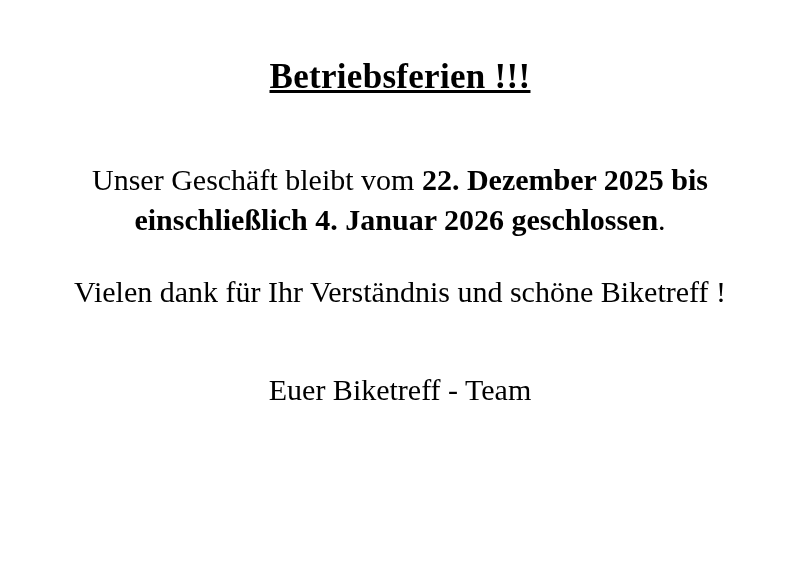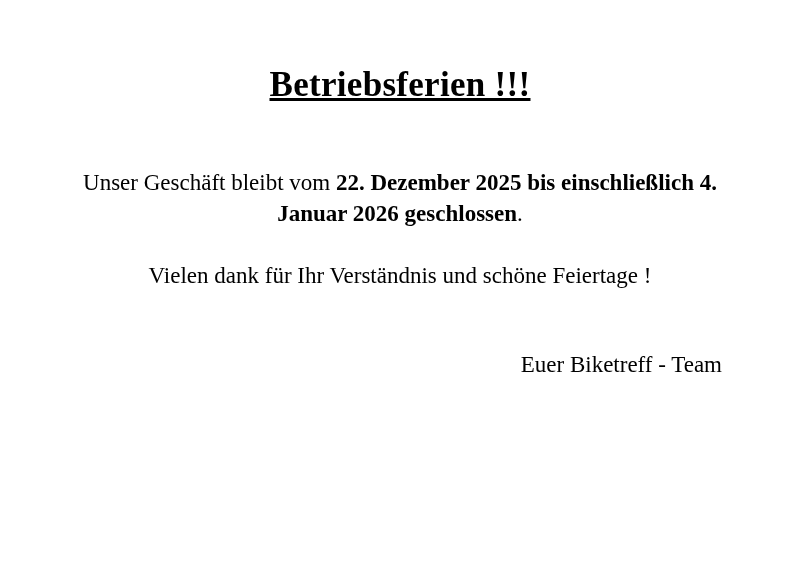--- a/index.html
+++ b/index.html
@@ -12,66 +12,65 @@
     background: #ffffff;
     font-family: "Liberation Serif", "DejaVu Serif", serif;
     color: #000000;
     overflow: hidden;
   }
   .page {
     position: relative;
     width: 800px;
     height: 566px;
     box-sizing: border-box;
-    padding: 8px;
+    padding: 0;
     background: #ffffff;
   }
   .notice-title {
     text-align: center;
     font-size: 35px;
     font-weight: bold;
     text-decoration: underline;
     letter-spacing: 0.3px;
     margin: 0;
     padding-top: 56px;
     line-height: 1.2;
   }
   .para {
     text-align: center;
-    font-size: 23px;
+    font-size: 30px;
     line-height: 1.33;
     margin: 0;
     padding: 0 70px;
   }
   .para-closing {
     padding-top: 62px;
   }
   .para-reopen {
     padding-top: 35px;
   }
   .para-thanks {
     padding-top: 32px;
   }
   .para-signature {
     padding-top: 58px;
-    text-align: right;
   }
   .bold {
     font-weight: bold;
   }
 </style>
 </head>
 <body>
 
 <div class="page">
 
   <h1 class="notice-title">Betriebsferien !!!</h1>
 
   <p class="para para-closing">
     <span>Unser Geschäft bleibt vom </span><span class="bold">22. Dezember 2025 bis einschließlich 4. Januar 2026 geschlossen</span><span>.</span>
   </p>
 
 
-  <p class="para para-thanks">Vielen dank für Ihr Verständnis und schöne Feiertage !</p>
+  <p class="para para-thanks">Vielen dank für Ihr Verständnis und schöne Biketreff !</p>
 
   <p class="para para-signature">Euer Biketreff - Team</p>
 
 </div>
 
 </body></html>

